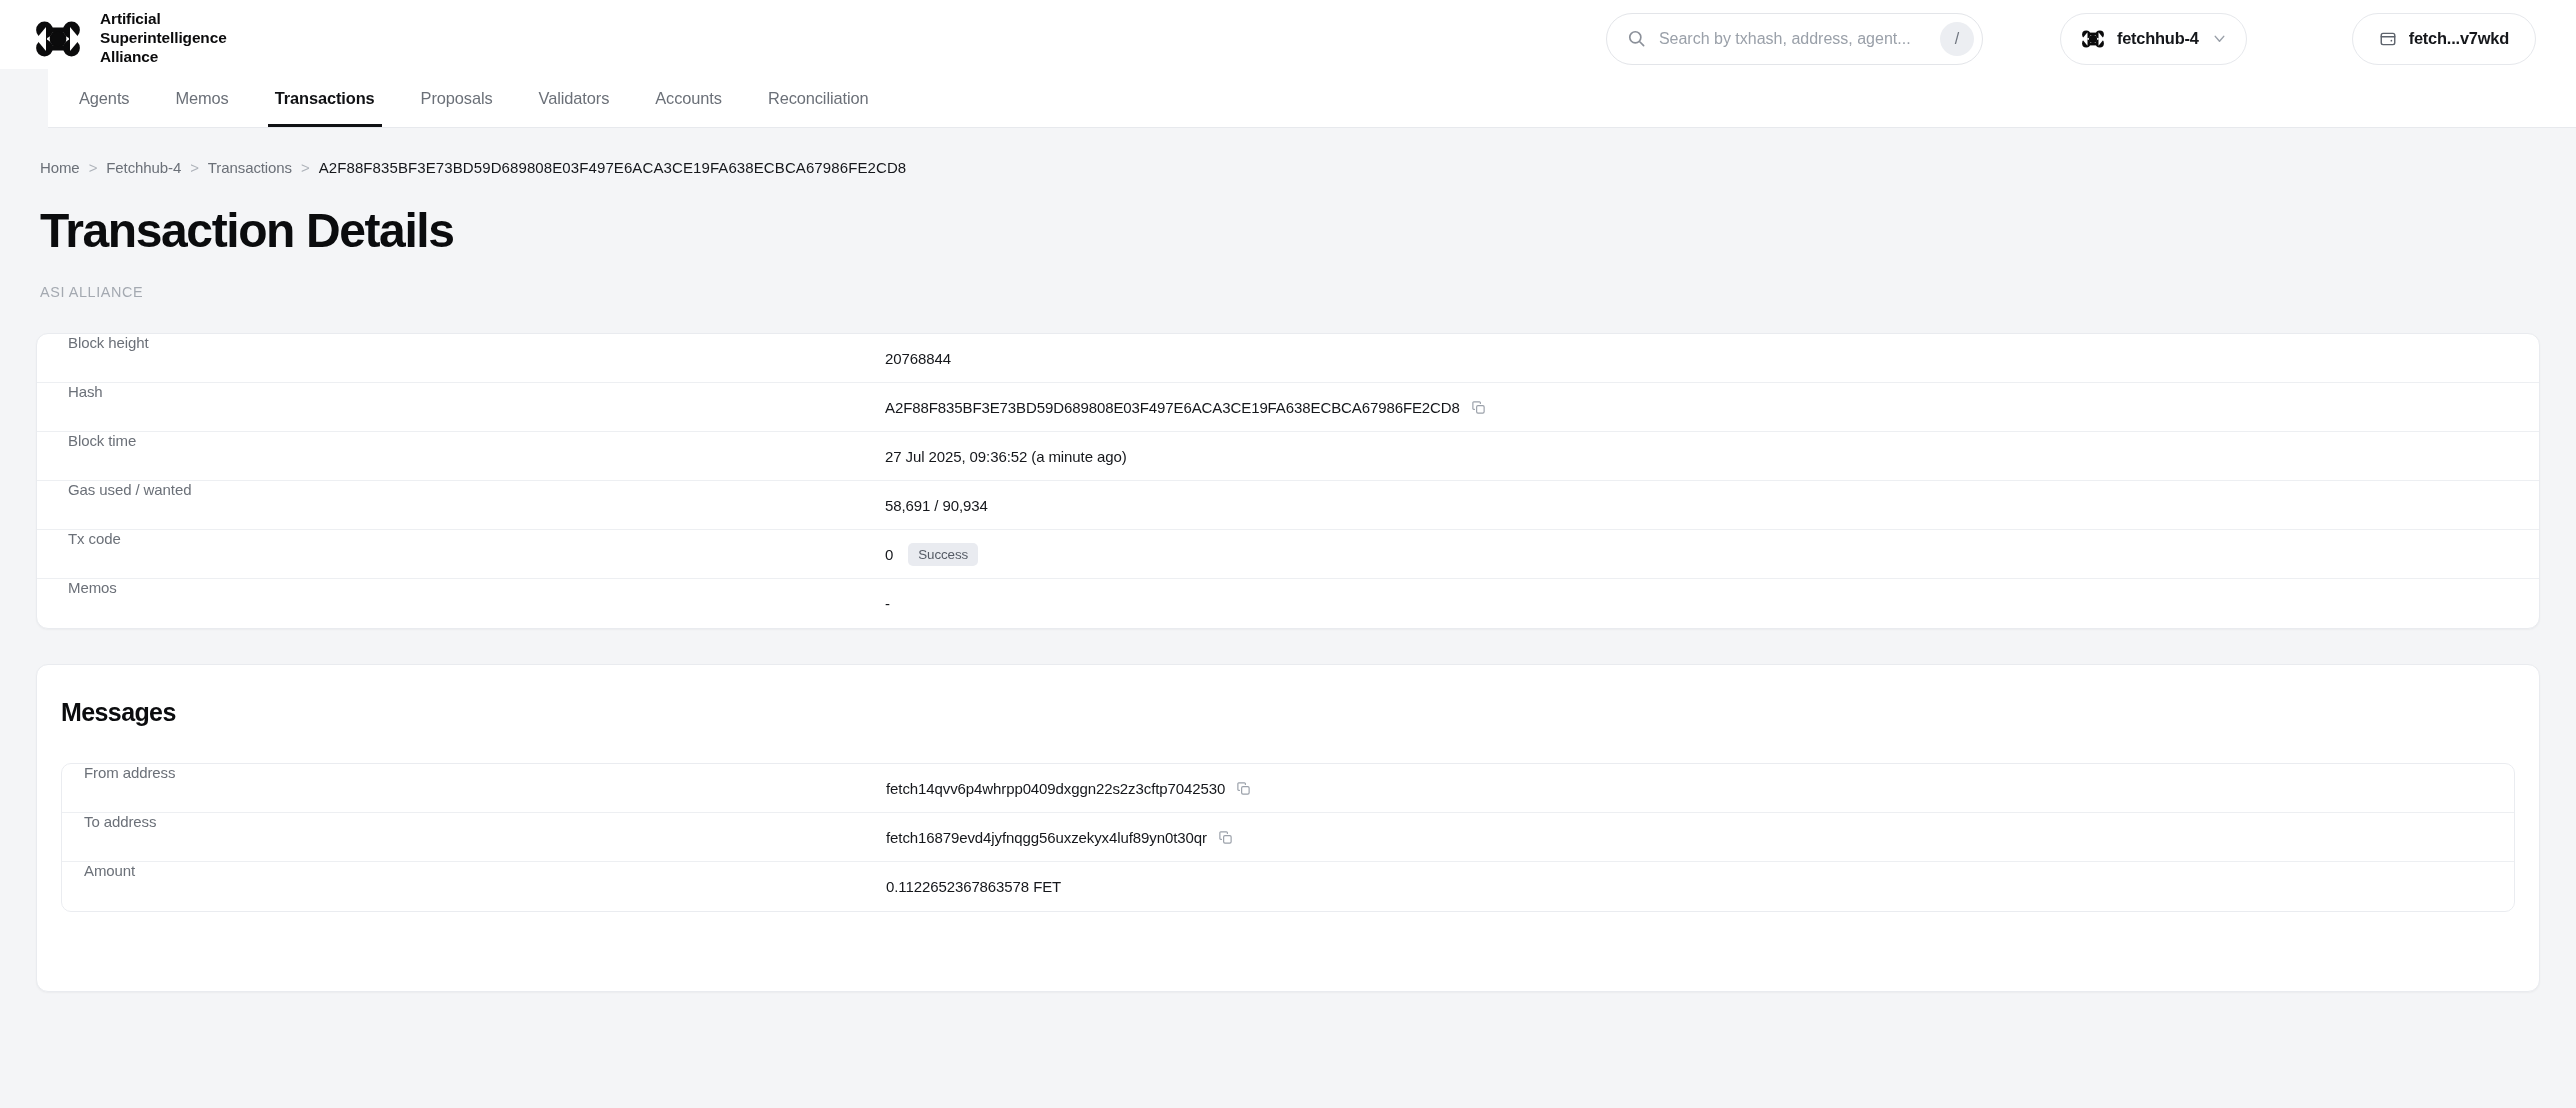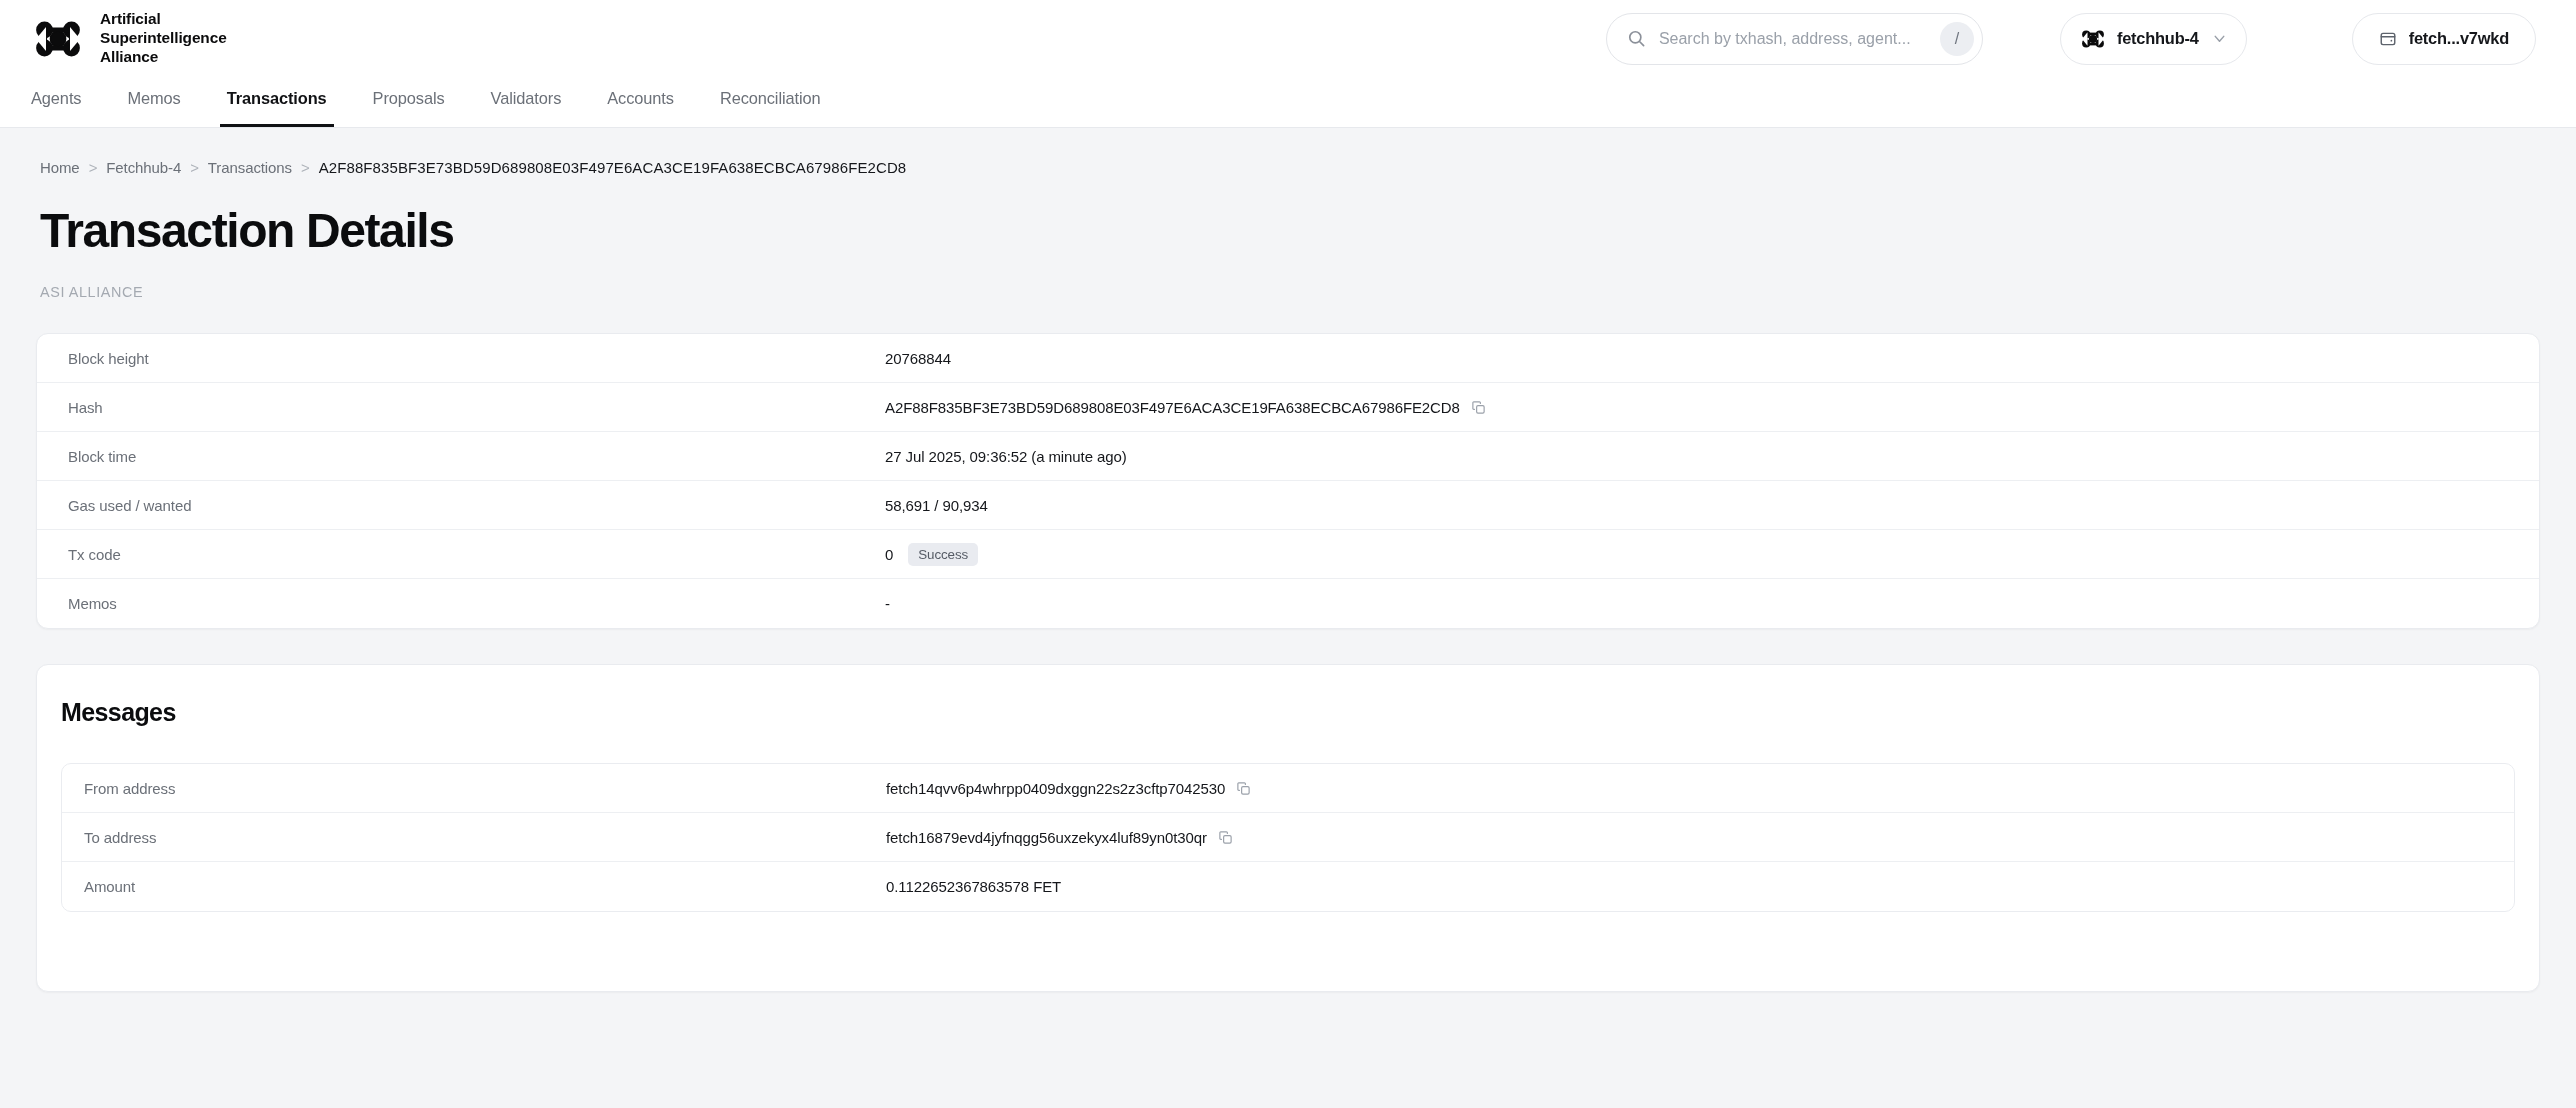--- a/index.html
+++ b/index.html
@@ -105,20 +105,21 @@
   .wallet-label { font-size: 16.4px; font-weight: 700; color: #15171b; letter-spacing: -0.2px; }
 
   
   .navbar {
     height: 59px;
     background: #fff;
     border-bottom: 1px solid #e7e9ed;
     display: flex;
     align-items: stretch;
     padding: 0 20px 0 8px;
+    margin-left: 48px;
   }
   .nav-item {
     position: relative;
     display: flex;
     align-items: center;
     padding: 0 23px;
     font-size: 16.4px;
     color: #6b7078;
     cursor: pointer;
     letter-spacing: -0.1px;
@@ -168,21 +169,20 @@
     border: 1px solid #e9ebef;
     border-radius: 12px;
     box-shadow: 0 1px 2px rgba(16,17,20,0.04);
     overflow: hidden;
   }
   .card-details { margin-top: 33px; }
   .card-messages { margin-top: 35px; padding: 0 0 79px 0; }
 
   .kv-row {
     display: flex;
-    align-items: center;
     height: 49px;
     border-bottom: 1px solid #edeff2;
   }
   .kv-row:last-child { border-bottom: 0; }
   .kv-key {
     width: 848px;
     flex: 0 0 848px;
     padding-left: 31px;
     font-size: 15px;
     color: #6b7078;

